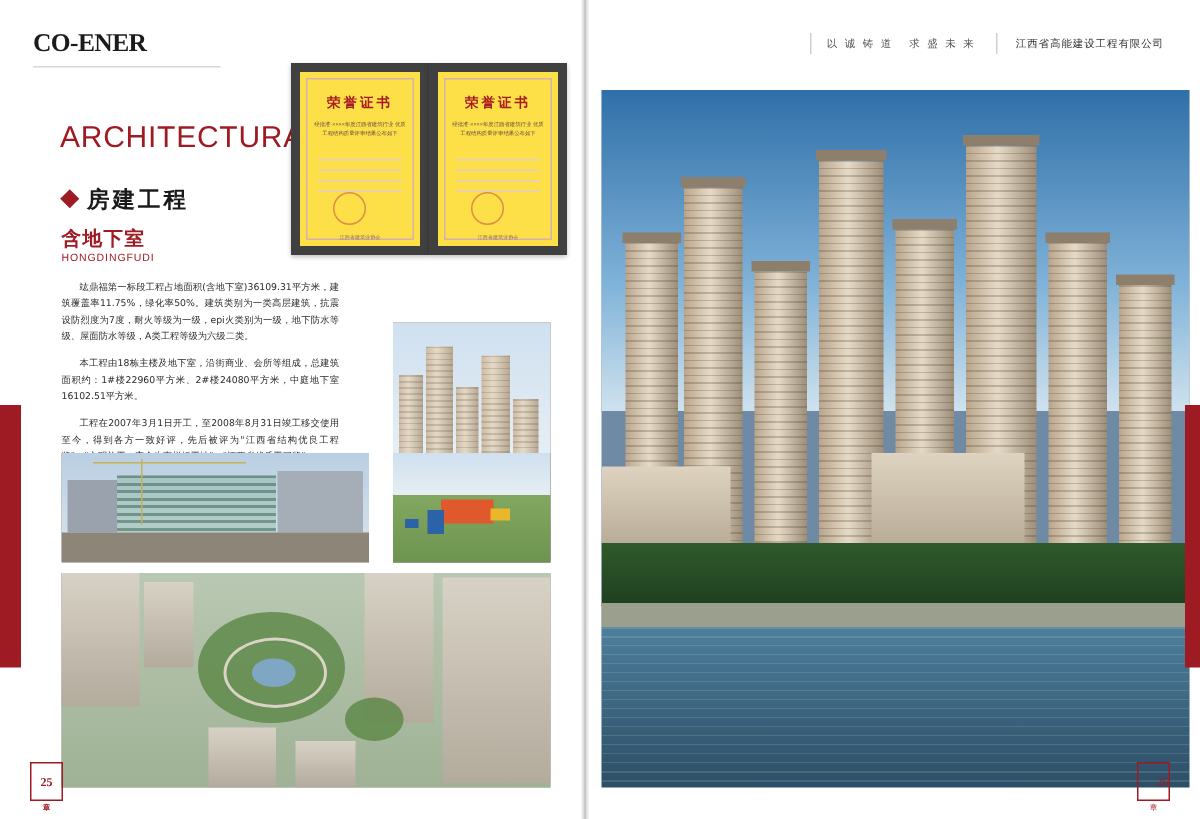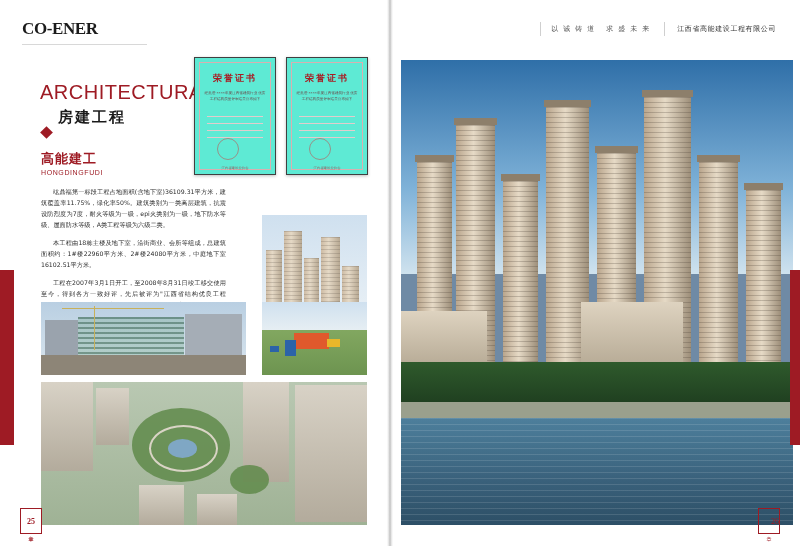--- a/index.html
+++ b/index.html
@@ -34,43 +34,43 @@
   }
   .logo-rule{
     position:absolute;left:22px;top:44px;width:125px;height:1px;background:#d8d8d8;
   }
   .title-en{
     position:absolute;left:40px;top:80px;width:220px;
     color:#9e1b24;font-size:20px;line-height:25px;letter-spacing:.5px;
     font-family:"Liberation Sans",sans-serif;
   }
   .title-cn{
-    position:absolute;left:40px;top:108px;
+    position:absolute;left:40px;top:124px;
     color:#1a1a1a;font-size:15px;font-weight:bold;letter-spacing:2px;
   }
   .diamond{
     position:absolute;left:42px;top:128px;width:9px;height:9px;
     background:#9e1b24;transform:rotate(45deg);
   }
   .proj-cn{
     position:absolute;left:41px;top:150px;color:#9e1b24;font-size:13px;font-weight:bold;letter-spacing:1px;
   }
   .proj-en{
     position:absolute;left:41px;top:169px;color:#9e1b24;font-size:7px;letter-spacing:.6px;
   }
   .body-text{
     position:absolute;left:41px;top:186px;width:185px;
     font-size:6.2px;line-height:11px;color:#2b2b2b;text-align:justify;
     font-family:"DejaVu Sans",sans-serif;
   }
   .body-text p{margin:0 0 7px 0;text-indent:12px;}
   
   .cert{
-    position:absolute;top:57px;width:80px;height:116px;
-    background:#5eead4;border:1px solid #404040;
+    position:absolute;top:42px;width:80px;height:116px;
+    background:#fde047;border:6px solid #404040;
     box-shadow:0 1px 3px rgba(0,0,0,.25);
     overflow:hidden;
   }
   .cert.c1{left:194px;}
   .cert.c2{left:286px;}
   .cert-inner{
     position:absolute;left:4px;top:4px;right:4px;bottom:4px;
     border:1px solid #d9b0b0;
   }
   .cert-title{
@@ -180,21 +180,21 @@
     </div>
     <div class="logo-rule"></div>
 
     <div class="title-en">
       <div>ARCHITECTURAL</div>
     </div>
 
     <div class="diamond"></div>
     <div class="title-cn" style="left:58px;">房建工程</div>
 
-    <div class="proj-cn">高能建工</div>
+    <div class="proj-cn">含地下室</div>
     <div class="proj-en">HONGDINGFUDI</div>
 
     <div class="body-text">
       <p>竑鼎福第一标段工程占地面积(含地下室)36109.31平方米，建筑覆盖率11.75%，绿化率50%。建筑类别为一类高层建筑，抗震设防烈度为7度，耐火等级为一级，epi火类别为一级，地下防水等级、屋面防水等级，A类工程等级为六级二类。</p>
       <p>本工程由18栋主楼及地下室，沿街商业、会所等组成，总建筑面积约：1#楼22960平方米、2#楼24080平方米，中庭地下室16102.51平方米。</p>
       <p>工程在2007年3月1日开工，至2008年8月31日竣工移交使用至今，得到各方一致好评，先后被评为"江西省结构优良工程奖"、"文明施工、安全生产样板工地"、"江西省优质工程奖"。</p>
     </div>
 
     <div class="cert c1">
       <div class="cert-inner"></div>

